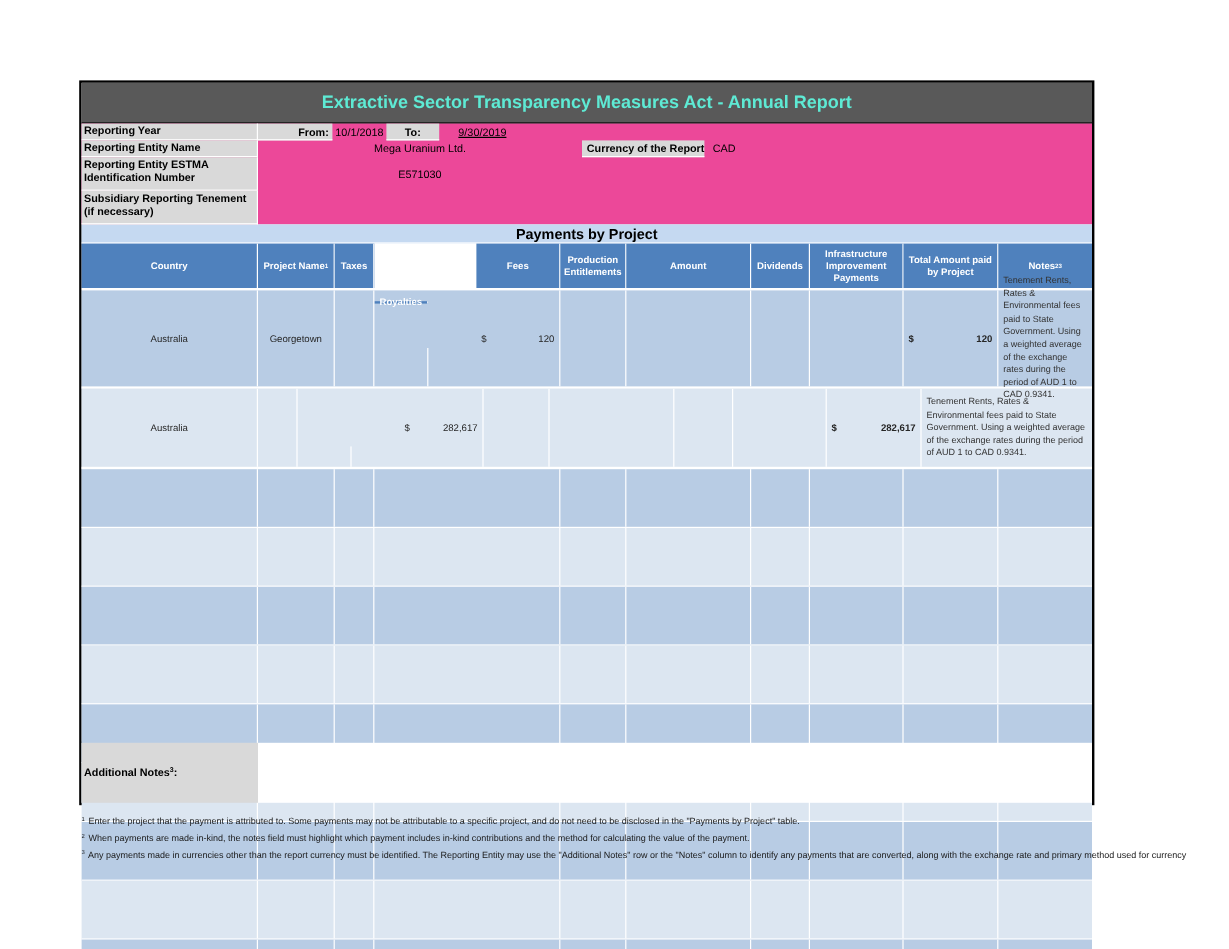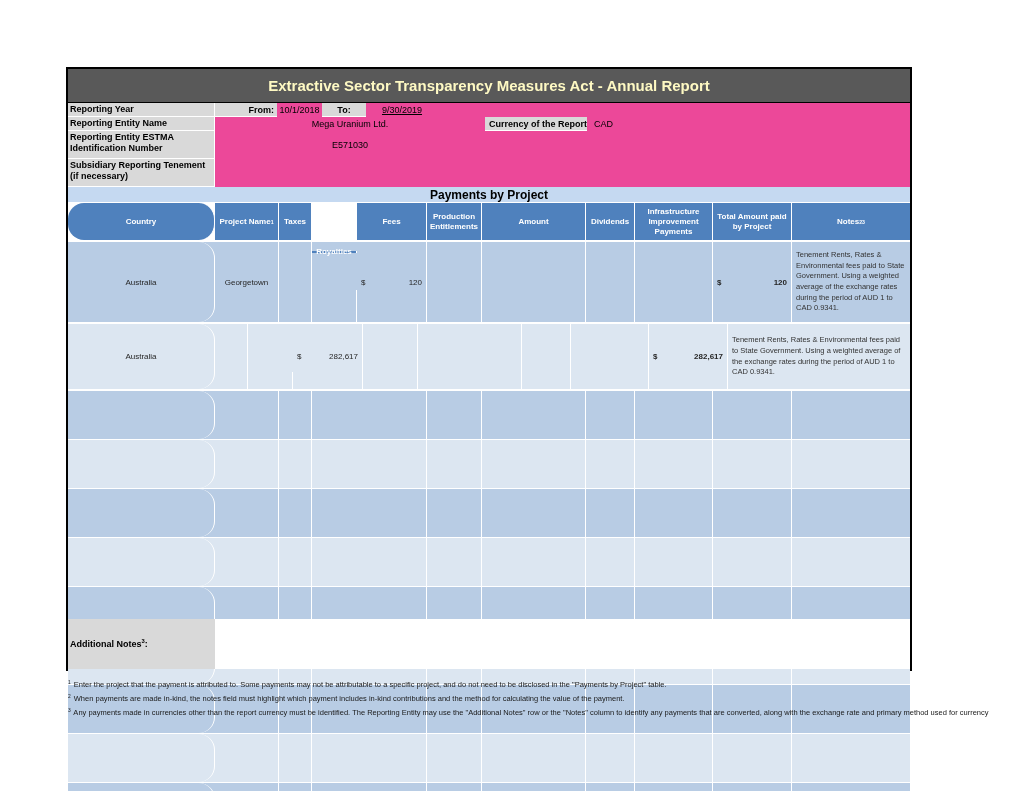--- a/index.html
+++ b/index.html
@@ -4,21 +4,21 @@
 <style>
   * { box-sizing: border-box; margin: 0; padding: 0; }
   html, body { width: 1024px; height: 791px; background: #ffffff;
     font-family: "Liberation Sans", sans-serif; color: #000; overflow: hidden; }
   body { position: relative; }
 
   .report { position: absolute; left: 66px; top: 67px; width: 846px;
     border: 2px solid #000; background: #fff; }
 
   
-  .title-bar { height: 34px; background: #595959; color: #fef9c3; font-weight: bold;
+  .title-bar { height: 34px; background: #595959; color: #5eead4; font-weight: bold;
     font-size: 15px; display: flex; align-items: center; justify-content: center;
     border-bottom: 1px solid #000; }
 
   
   .form-area { background: #ec4899; }
   .form-row { display: flex; }
   .fr1, .fr2 { height: 14px; }
   .fr3, .fr4 { height: 28px; }
   .flabel { width: 147px; background: #d9d9d9; font-weight: bold; font-size: 9px;
     line-height: 11px; padding: 1px 2px; border-bottom: 1px solid #fff;
@@ -42,22 +42,22 @@
     border-bottom: 1px solid #fff; }
 
   
   .thead { display: flex; height: 39px; border-bottom: 2px solid #fff; }
   .th { background: #4f81bd; color: #fff; font-weight: bold; font-size: 8px;
     line-height: 10px; display: flex; align-items: center; justify-content: center;
     text-align: center; border-right: 1px solid #fff; padding: 1px 2px; }
   .th:last-child { border-right: none; }
   sup { font-size: 0.65em; vertical-align: super; line-height: 0; }
 
-  .c0 { width: 147px; border-radius: 16px; } .c1 { width: 64px; } .c2 { width: 33px; }
-  .c3 { width: 45px; margin-top: 48px; } .c4 { width: 70px; } .c5 { width: 55px; }
+  .c0 { width: 147px; } .c1 { width: 64px; } .c2 { width: 33px; }
+  .c3 { width: 45px; margin-top: 48px; } .c4 { width: 70px; margin-left: 40px; } .c5 { width: 55px; }
   .c6 { width: 104px; } .c7 { width: 49px; } .c8 { width: 78px; }
   .c9 { width: 79px; } .c10 { width: 122px; flex: 1; }
   .c0,.c1,.c2,.c3,.c4,.c5,.c6,.c7,.c8,.c9,.c10 { flex-shrink: 0; }
 
   .trow { display: flex; border-bottom: 2px solid #fff; }
   .r1h { height: 82px; } .r2h { height: 67px; }
   .dark { background: #b8cce4; } .light { background: #dce6f1; }
   .td { border-right: 1px solid #fff; font-size: 8px; color: #262626;
     display: flex; align-items: center; justify-content: center; text-align: center; }
   .td:last-child { border-right: none; }

